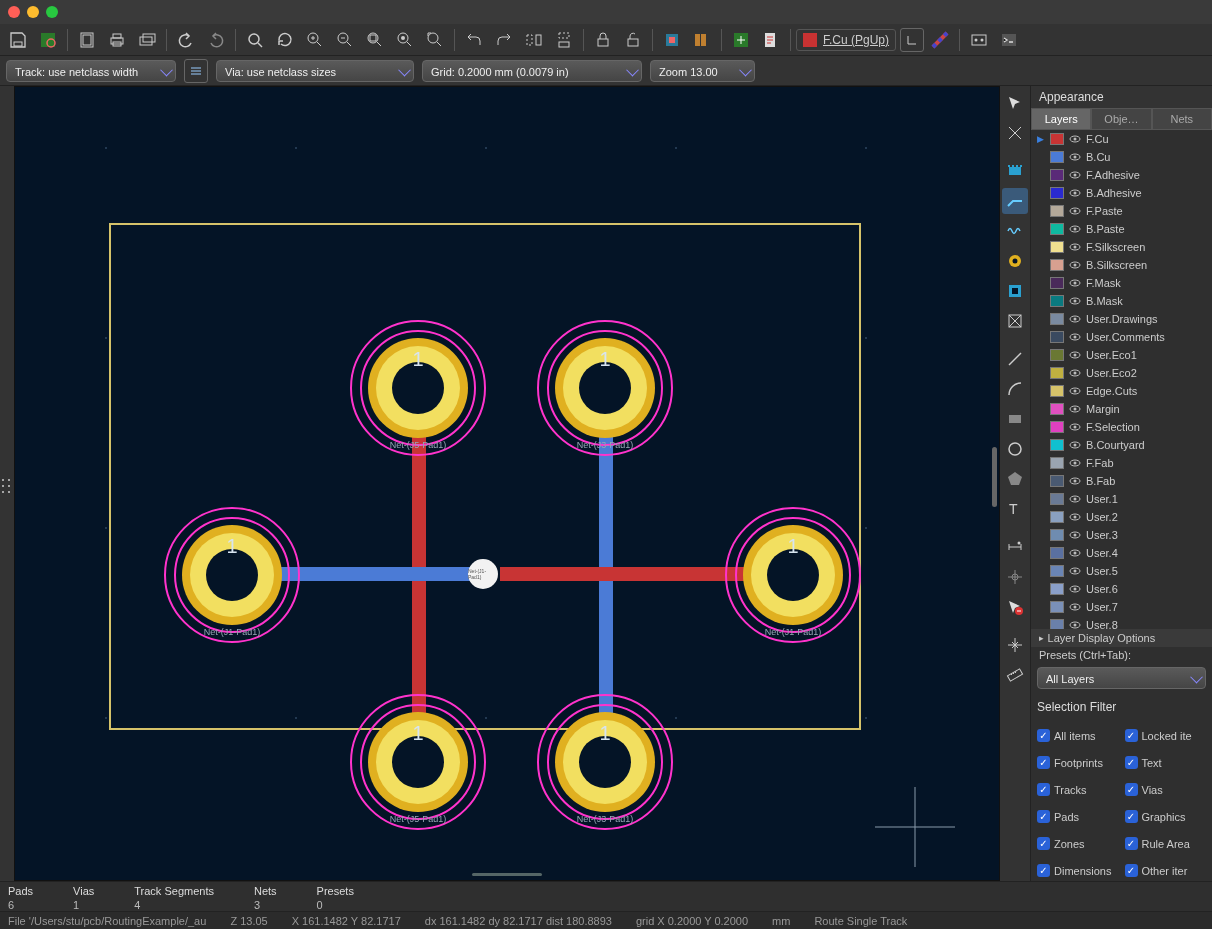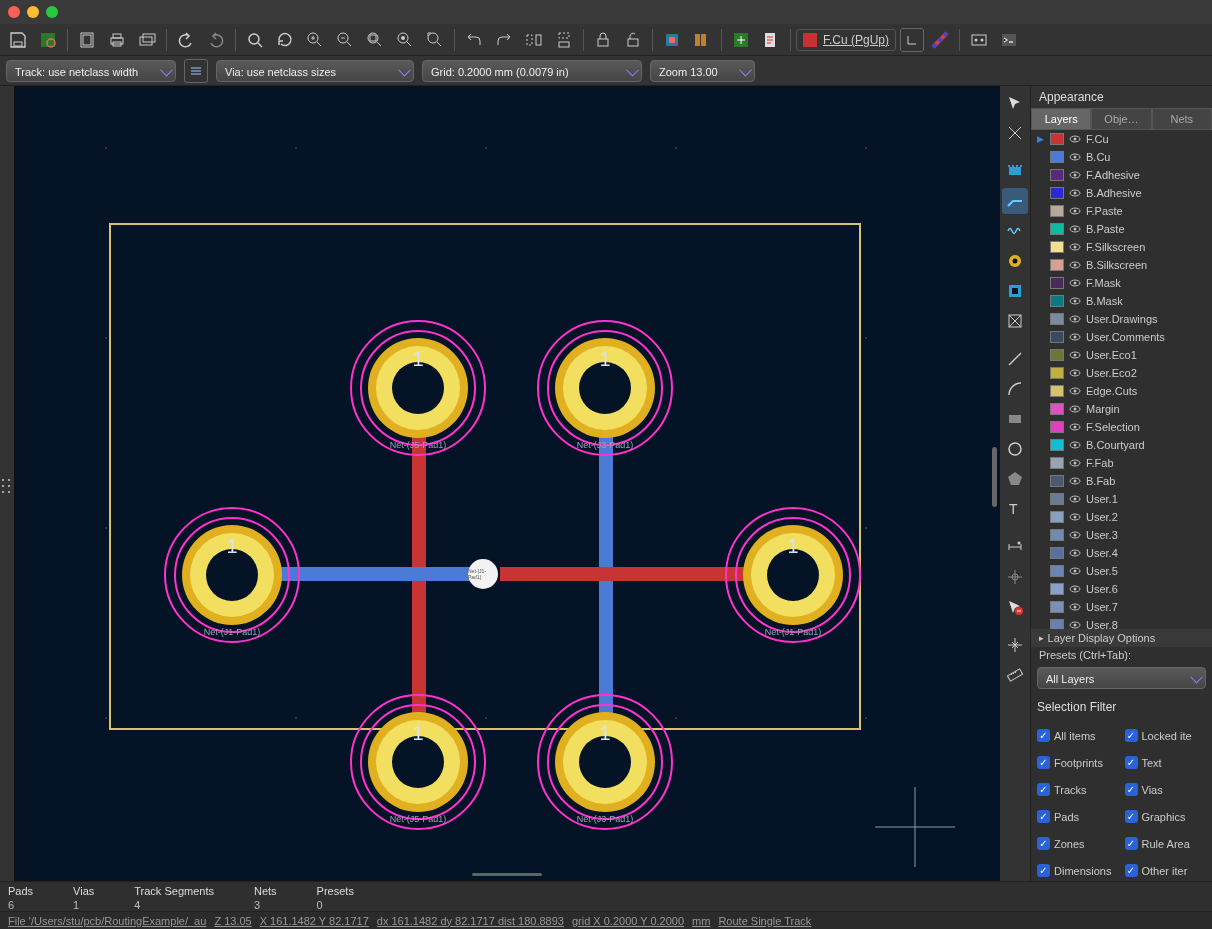--- a/index.html
+++ b/index.html
@@ -54,21 +54,21 @@
 .sf-grid { display: grid; grid-template-columns: 1fr 1fr; gap: 2px 6px; }
 .sf-item { display: flex; align-items: center; gap: 4px; color: #ccc; font-size: 11px; white-space: nowrap; overflow: hidden; margin-top: 12px; }
 .chk { width: 13px; height: 13px; background: #2a62d8; border-radius: 3px; display: flex; align-items: center; justify-content: center; flex-shrink: 0; }
 .chk::after { content: "✓"; color: #fff; font-size: 10px; line-height: 1; }
 
 
 .infobar1 { position: absolute; bottom: 18px; left: 0; right: 0; height: 30px; background: #2f2f2f; display: flex; align-items: flex-start; padding: 2px 8px; gap: 40px; border-top: 1px solid #222; color: #bbb; }
 .stat { display: flex; flex-direction: column; line-height: 14px; }
 .stat .h { color: #ddd; font-size: 11px; }
 .stat .v { color: #bbb; font-size: 11px; }
-.infobar2 { position: absolute; bottom: 0; left: 0; right: 0; height: 18px; background: #2b2b2b; display: flex; align-items: center; padding: 0 8px; gap: 8px; color: #999; font-size: 11px; border-top: 1px solid #222; text-decoration: underline; }
+.infobar2 { position: absolute; bottom: 0; left: 0; right: 0; height: 18px; background: #2b2b2b; display: flex; align-items: center; padding: 0 8px; gap: 24px; color: #999; font-size: 11px; border-top: 1px solid #222; }
 
 
 .pcb-outline { position: absolute; border: 2px solid #d6c36a; }
 .pad { position: absolute; border-radius: 50%; }
 .pad .ring1 { position:absolute; inset:0; border:2px solid #ff33cc; border-radius:50%; }
 .pad .ring2 { position:absolute; inset:10px; border:2px solid #ff33cc; border-radius:50%; }
 .pad .fill { position:absolute; inset:18px; background:#e0b020; border-radius:50%; }
 .pad .fill2 { position:absolute; inset:26px; background:#f2df60; border-radius:50%; }
 .pad .hole { position:absolute; inset:42px; background:#041426; border-radius:50%; }
 .pad .num { position:absolute; top:28px; left:0; right:0; text-align:center; color:#d7e4ef; font-size:20px; font-weight:500; }

